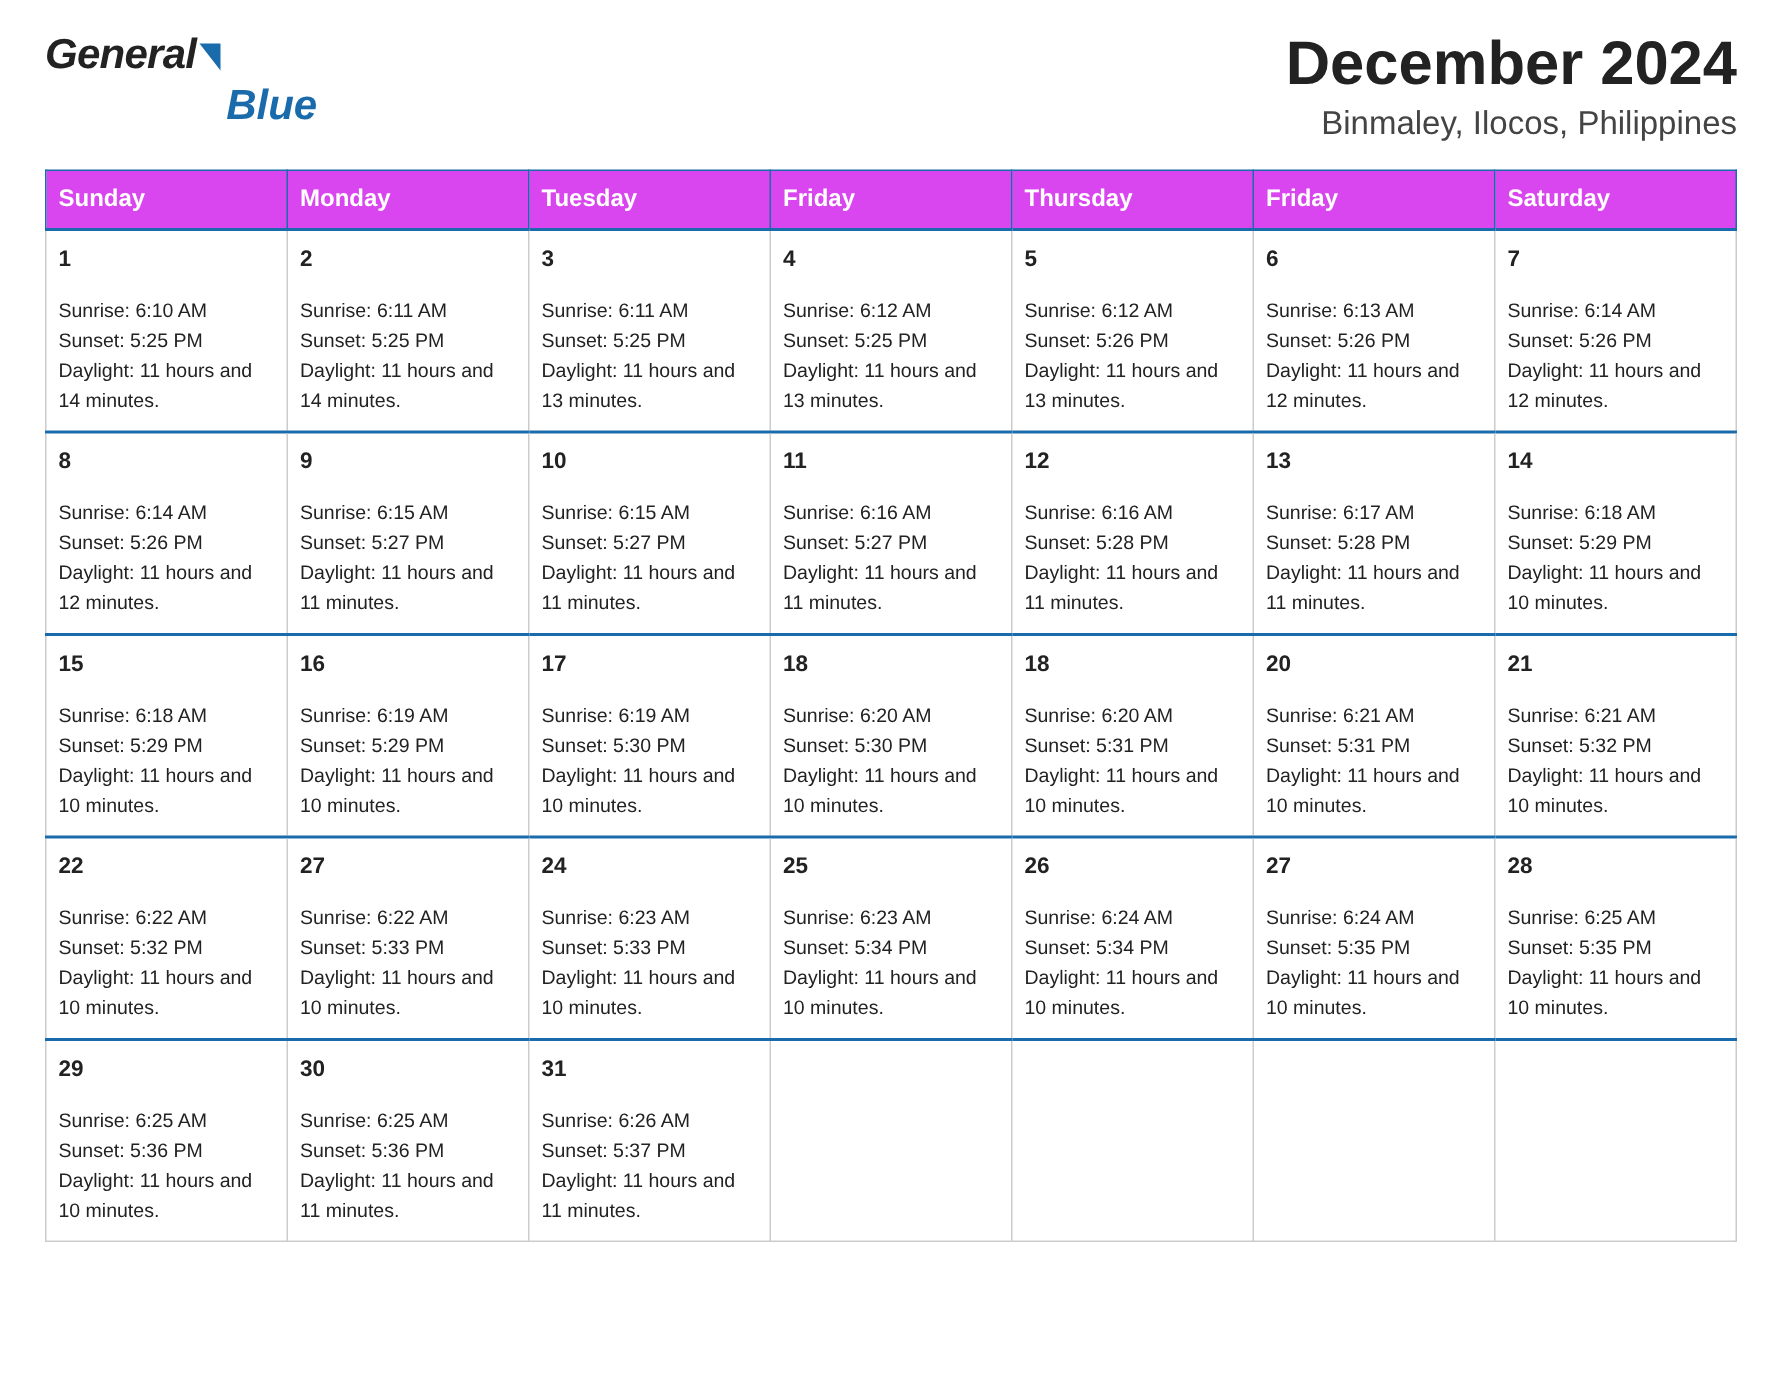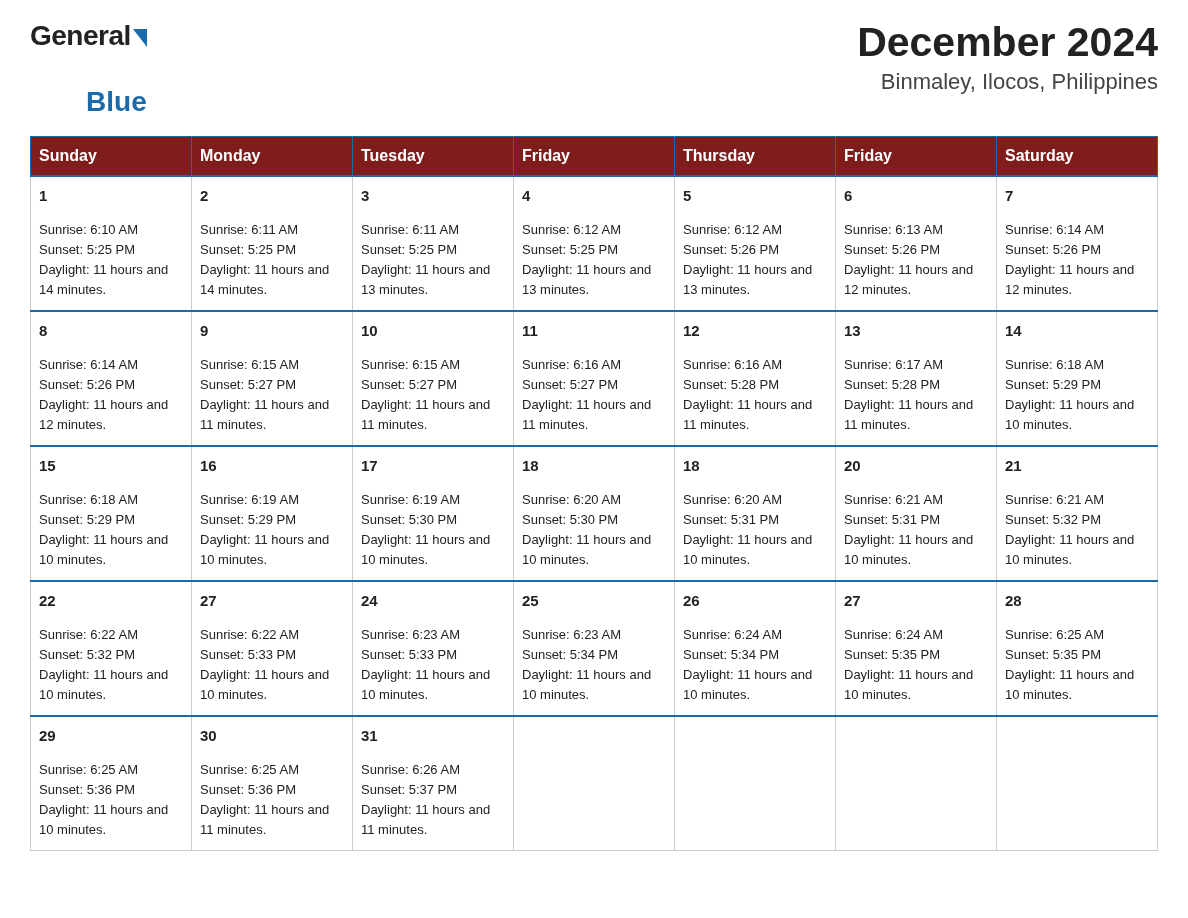--- a/index.html
+++ b/index.html
@@ -12,22 +12,22 @@
       padding: 20px 30px;
     }
     .header {
       display: flex;
       justify-content: space-between;
       align-items: flex-start;
       margin-bottom: 18px;
     }
     .logo {
       display: flex;
-      flex-direction: column;
-      align-items: flex-end;
+      align-items: flex-start;
+      font-style: italic;
     }
     .logo-top {
       display: flex;
       align-items: center;
     }
     .logo-general {
       font-size: 28px;
       font-weight: bold;
       color: #222;
       letter-spacing: -0.5px;
@@ -61,21 +61,21 @@
       font-size: 22px;
       color: #444;
       margin-top: 4px;
     }
     table {
       width: 100%;
       border-collapse: collapse;
       table-layout: fixed;
     }
     thead tr th {
-      background-color: #7f1d1d;
+      background-color: #d946ef;
       color: #fff;
       padding: 10px 8px;
       font-size: 16px;
       font-weight: bold;
       text-align: left;
       border: 1px solid #1a6bab;
     }
     tbody tr td {
       vertical-align: top;
       padding: 8px 8px 10px 8px;

